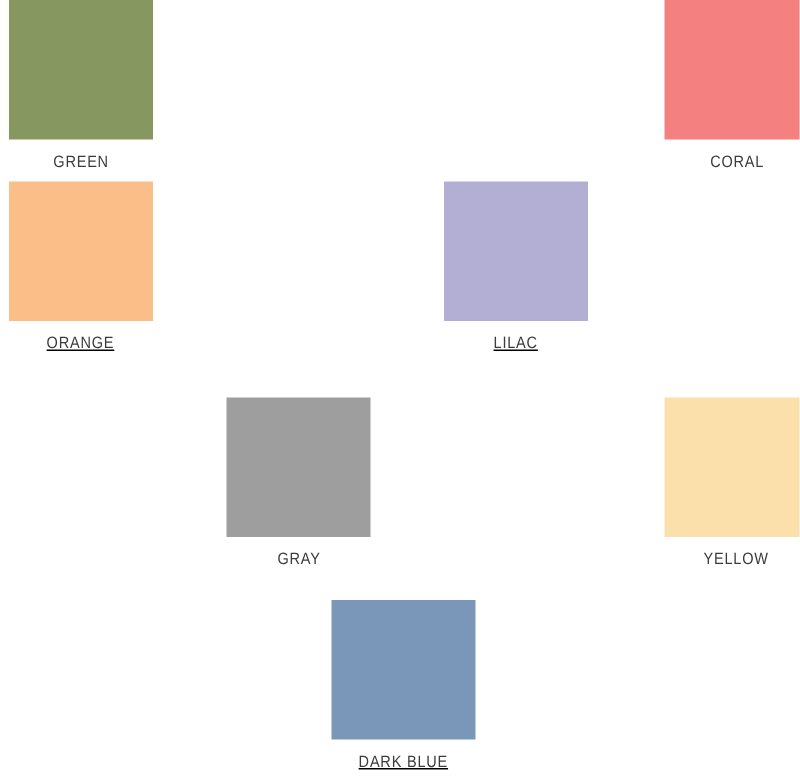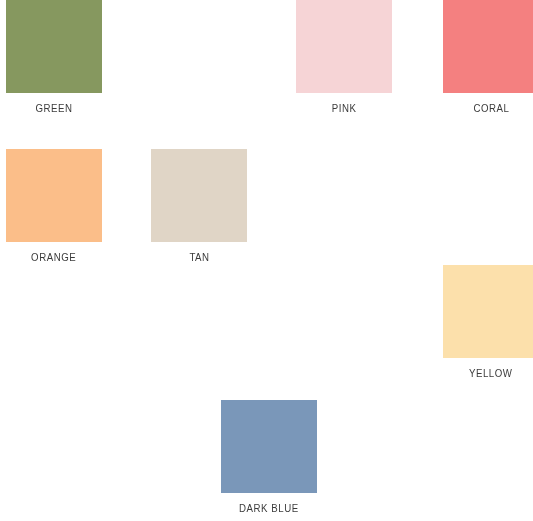--- a/index.html
+++ b/index.html
@@ -47,65 +47,65 @@
     color: #3b3b3b;
     text-align: center;
     white-space: nowrap;
     transform: scaleX(0.88);
     transform-origin: center center;
     font-weight: 400;
   }
 
   
   .row-1 { top: 0px; }
-  .row-2 { top: 149px; }
+  .row-2 { top: 121px; text-decoration: underline; }
   .row-3 { top: 265px; }
   .row-4 { top: 400px; }
 
   
   .col-1 { left: 0px; }
   .col-2 { left: 145px; }
   .col-3 { left: 290px; }
   .col-4 { left: 437px; }
-  .col-center { left: 215px; }
+  .col-center { left: 215px; text-decoration: underline; }
 </style>
 </head>
 <body style="background: rgb(255, 255, 255);">
 
 <div id="palette-board">
 
   <div class="swatch-cell row-1 col-1">
     <div class="swatch-chip" style="background-color: rgb(134, 152, 95);"></div>
     <div class="swatch-label">GREEN</div>
   </div>
 
 
-  <div class="swatch-cell row-1 col-3">
-    <div class="swatch-chip" style="background-color: rgb(246, 212, 214);"></div>
-    <div class="swatch-label">PINK</div>
-  </div>
 
   <div class="swatch-cell row-1 col-4">
     <div class="swatch-chip" style="background-color: rgb(244, 128, 128);"></div>
     <div class="swatch-label">CORAL</div>
   </div>
 
   <div class="swatch-cell row-2 col-1">
     <div class="swatch-chip" style="background-color: rgb(251, 190, 137);"></div>
     <div class="swatch-label">ORANGE</div>
   </div>
 
-  <div class="swatch-cell row-2 col-2">
-    <div class="swatch-chip" style="background-color: rgb(224, 213, 198);"></div>
-    <div class="swatch-label">TAN</div>
+
+  <div class="swatch-cell row-2 col-3">
+    <div class="swatch-chip" style="background-color: rgb(179, 174, 212);"></div>
+    <div class="swatch-label">LILAC</div>
   </div>
 
 
 
-
+  <div class="swatch-cell row-3 col-2">
+    <div class="swatch-chip" style="background-color: rgb(158, 158, 158);"></div>
+    <div class="swatch-label">GRAY</div>
+  </div>
 
 
   <div class="swatch-cell row-3 col-4">
     <div class="swatch-chip" style="background-color: rgb(252, 224, 171);"></div>
     <div class="swatch-label">YELLOW</div>
   </div>
 
   <div class="swatch-cell row-4 col-center">
     <div class="swatch-chip" style="background-color: rgb(122, 151, 185);"></div>
     <div class="swatch-label">DARK BLUE</div>

